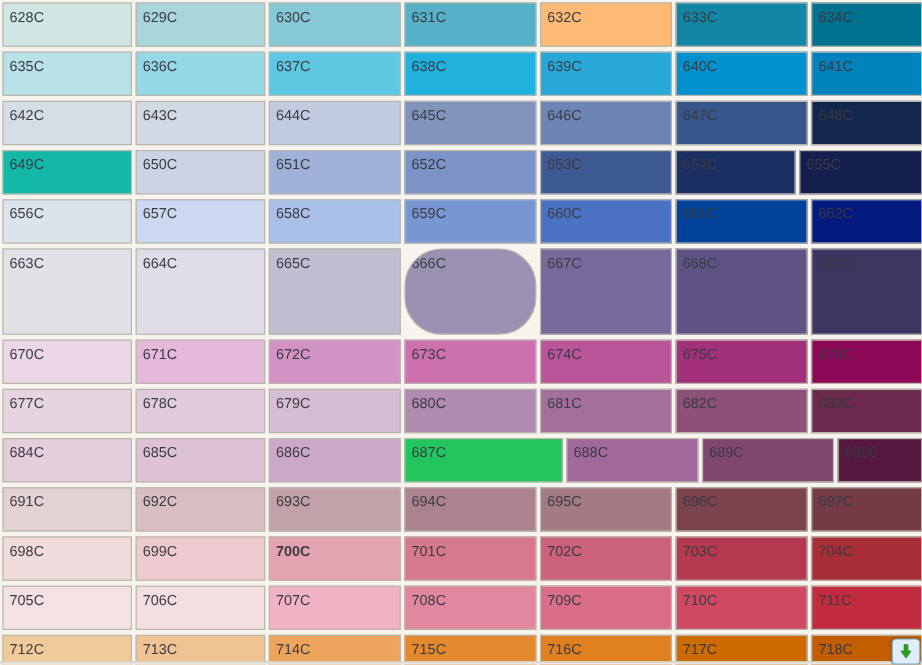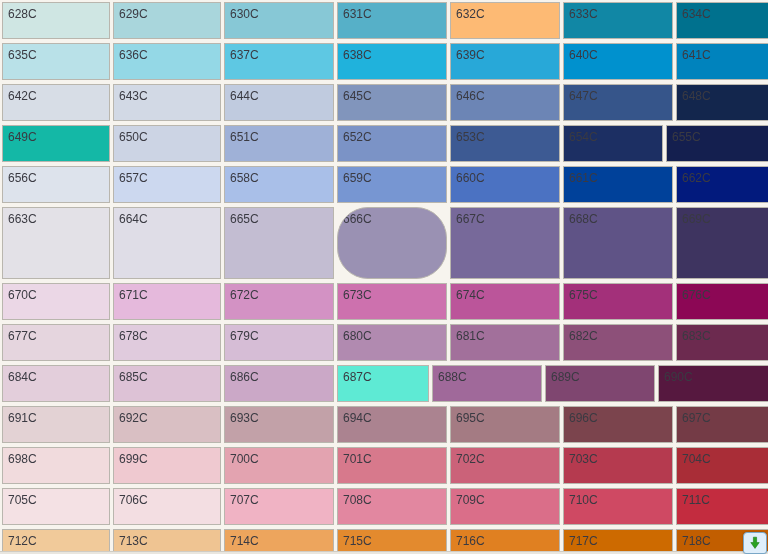--- a/index.html
+++ b/index.html
@@ -276,21 +276,21 @@
       <div class="swatch-row">
         <div class="swatch-cell" title="684C" style="background: rgb(227, 206, 219); width: 108px; height: 37px;">
           <span class="swatch-label">684C</span>
         </div>
         <div class="swatch-cell" title="685C" style="background: rgb(221, 194, 214); width: 108px; height: 37px;">
           <span class="swatch-label">685C</span>
         </div>
         <div class="swatch-cell" title="686C" style="background: rgb(203, 168, 199); width: 110px; height: 37px;">
           <span class="swatch-label">686C</span>
         </div>
-        <div class="swatch-cell" title="687C" style="background: #5eead4; width: 92px; height: 37px;">
+        <div class="swatch-cell" title="687C" style="background: #22c55e; width: 132px; height: 37px;">
           <span class="swatch-label">687C</span>
         </div>
         <div class="swatch-cell" title="688C" style="background: rgb(160, 105, 154); width: 110px; height: 37px;">
           <span class="swatch-label">688C</span>
         </div>
         <div class="swatch-cell" title="689C" style="background: rgb(127, 70, 112); width: 110px; height: 37px;">
           <span class="swatch-label">689C</span>
         </div>
         <div class="swatch-cell" title="690C" style="background: rgb(86, 24, 63); width: 112px; height: 37px;">
           <span class="swatch-label">690C</span>
@@ -319,21 +319,21 @@
           <span class="swatch-label">697C</span>
         </div>
       </div>
       <div class="swatch-row">
         <div class="swatch-cell" title="698C" style="background: rgb(241, 219, 221); width: 108px; height: 37px;">
           <span class="swatch-label">698C</span>
         </div>
         <div class="swatch-cell" title="699C" style="background: rgb(239, 201, 208); width: 108px; height: 37px;">
           <span class="swatch-label">699C</span>
         </div>
-        <div class="swatch-cell" title="700C" style="background: rgb(227, 163, 176); width: 110px; height: 37px;">
+        <div class="swatch-cell" title="700C" style="background: rgb(227, 163, 176); width: 110px; height: 37px; font-weight: bold;">
           <span class="swatch-label">700C</span>
         </div>
         <div class="swatch-cell" title="701C" style="background: rgb(215, 121, 140); width: 110px; height: 37px;">
           <span class="swatch-label">701C</span>
         </div>
         <div class="swatch-cell" title="702C" style="background: rgb(203, 98, 121); width: 110px; height: 37px;">
           <span class="swatch-label">702C</span>
         </div>
         <div class="swatch-cell" title="703C" style="background: rgb(181, 58, 79); width: 110px; height: 37px;">
           <span class="swatch-label">703C</span>

